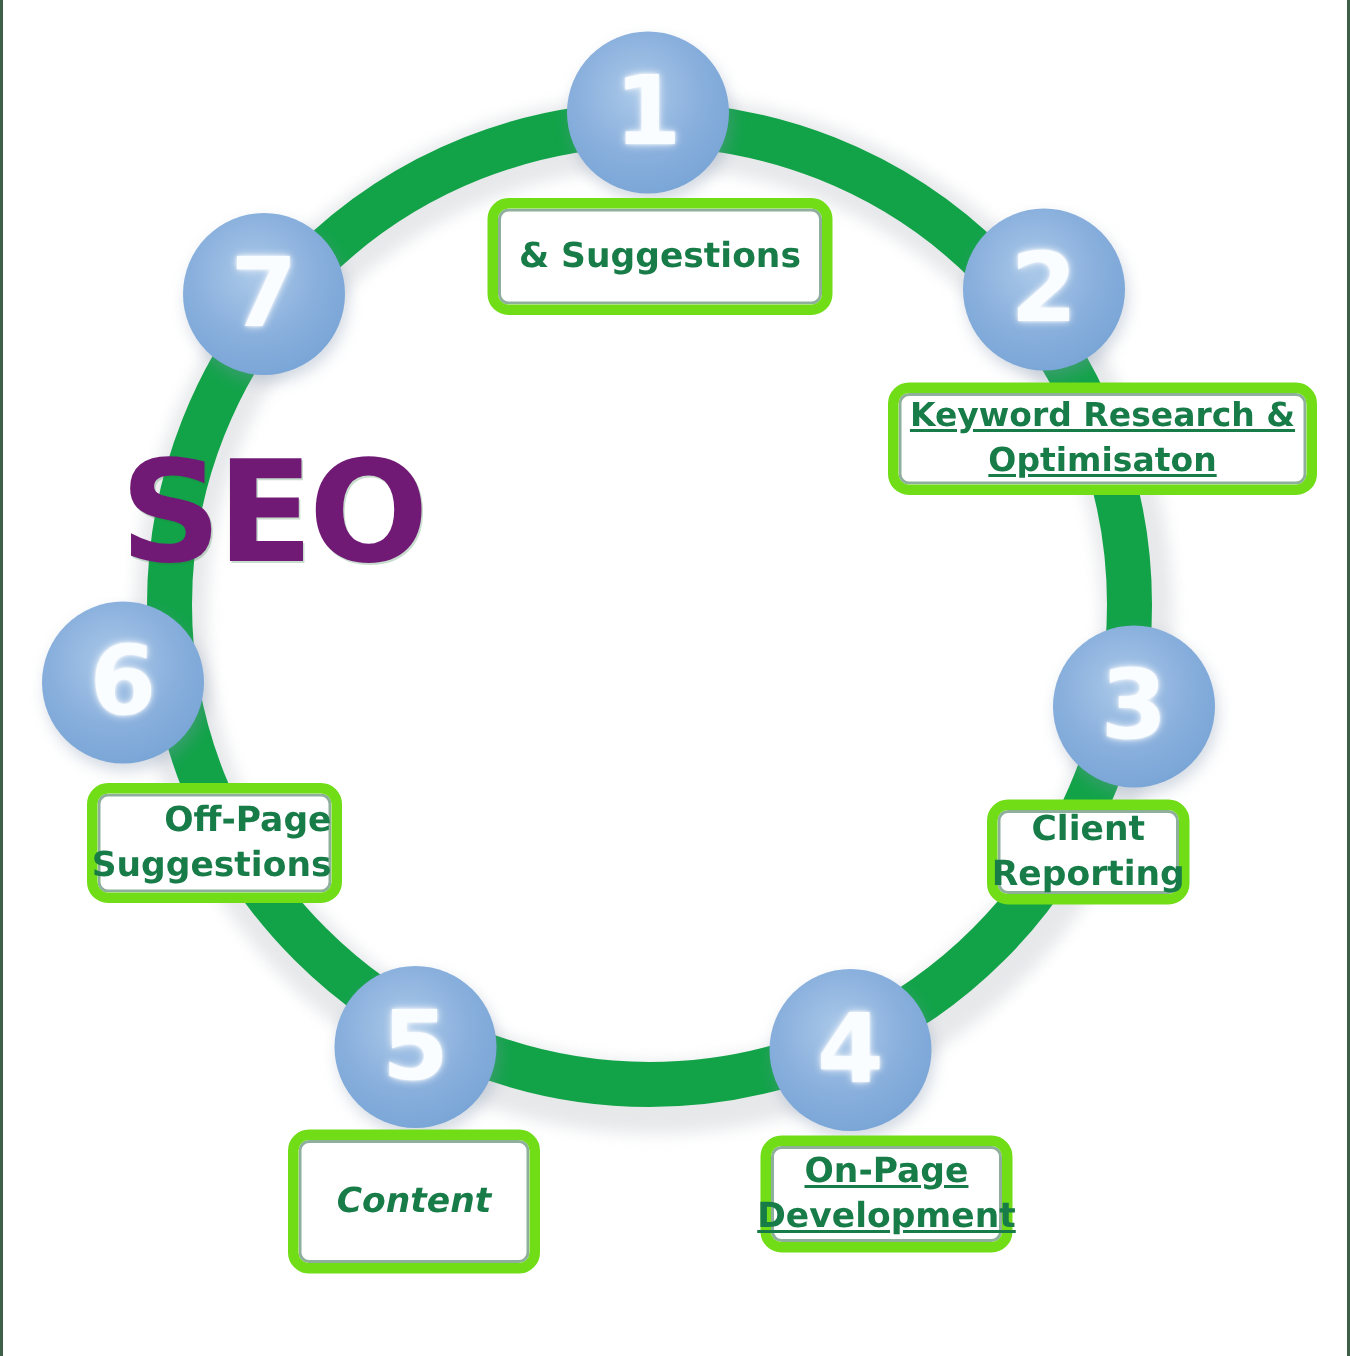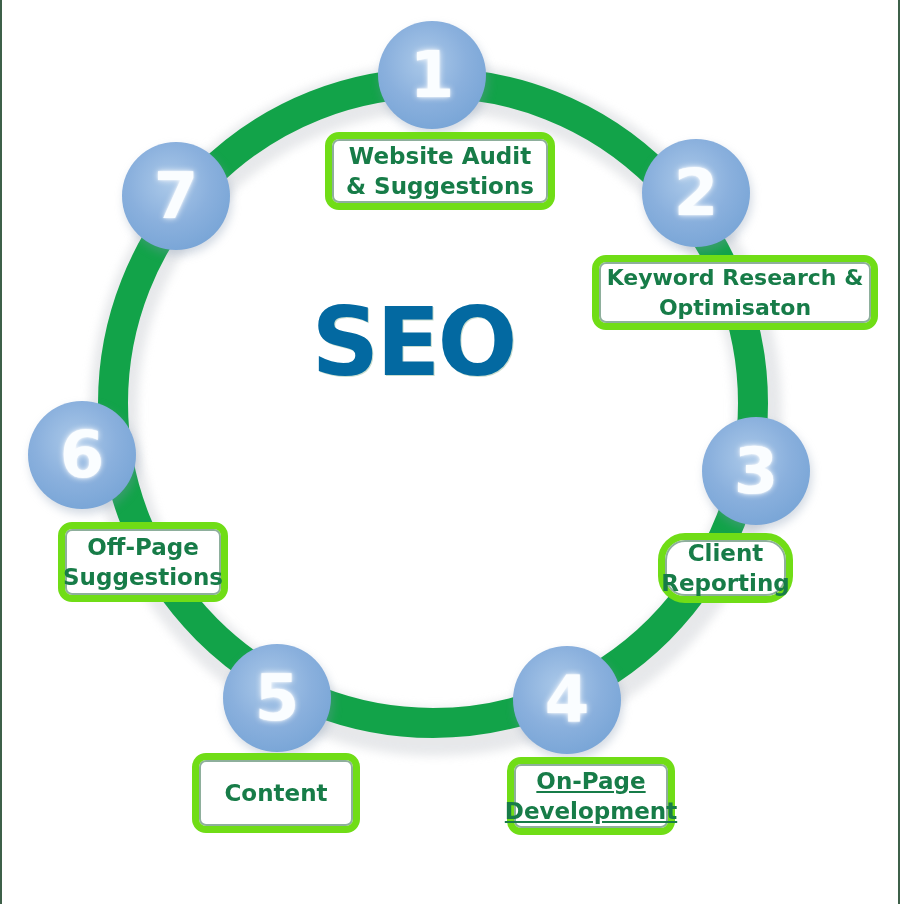--- a/index.html
+++ b/index.html
@@ -15,23 +15,23 @@
     position:absolute;top:0;bottom:0;width:2px;
     background:#3e6049;z-index:6;
   }
   .edge-line.left{left:0;}
   .edge-line.right{right:0;}
 
   .ring-svg{position:absolute;left:0;top:0;z-index:1;}
 
   
   .title{
-    position:absolute;left:68px;top:292px;width:690px;
-    z-index:2;text-align:center;
-    color:#0369a1;font-weight:bold;
+    position:absolute;left:80px;top:292px;width:690px;
+    z-index:2;text-align:left;
+    color:#701a75;font-weight:bold;
     font-size:94px;line-height:102px;letter-spacing:-3px;
     text-shadow:1px 1px 0 rgba(40,120,60,.25);
   }
 
   
   .node{
     position:absolute;width:108px;height:108px;
     border-radius:50%;
     background:radial-gradient(circle at 44% 38%, #abc9e9 0%, #8ab0dd 45%, #7aa6d7 75%, #74a0d2 92%, rgba(116,160,210,0) 100%);
     display:flex;align-items:center;justify-content:center;
@@ -58,25 +58,25 @@
     border:7px solid #70dd16;
     border-radius:14px;
     box-shadow:inset 0 0 0 2px rgba(50,110,75,0.55);
     display:flex;flex-direction:column;align-items:center;justify-content:center;
     color:#177c48;font-weight:bold;
     font-size:23px;line-height:30px;
     text-align:center;
     box-sizing:border-box;
   }
   .b1{left:325px;top:132px;width:230px;height:78px;}
-  .b2{left:592px;top:255px;width:286px;height:75px;font-size:22px;}
-  .b3{left:658px;top:533px;width:135px;height:70px;border-radius:27px;}
+  .b2{left:592px;top:255px;width:286px;height:75px;font-size:22px;text-decoration:underline;}
+  .b3{left:658px;top:533px;width:135px;height:70px;}
   .b4{left:507px;top:757px;width:168px;height:78px;text-decoration:underline;}
-  .b5{left:192px;top:753px;width:168px;height:80px;}
-  .b6{left:58px; top:522px;width:170px;height:80px;}
+  .b5{left:192px;top:753px;width:168px;height:96px;font-style:italic;}
+  .b6{left:58px; top:522px;width:170px;height:80px;align-items:flex-end;}
   .b7{left:40px; top:270px;width:175px;height:70px;font-size:24px;}
 </style>
 </head>
 <body>
 
 <div class="stage">
 
   <div class="edge-line left"></div>
   <div class="edge-line right"></div>
 
@@ -110,21 +110,20 @@
     <span class="num">5</span>
   </div>
   <div class="node n6">
     <span class="num">6</span>
   </div>
   <div class="node n7">
     <span class="num">7</span>
   </div>
 
   <div class="label-box b1">
-    <div>Website Audit</div>
     <div>&amp; Suggestions</div>
   </div>
   <div class="label-box b2">
     <div>Keyword Research &amp;</div>
     <div>Optimisaton</div>
   </div>
   <div class="label-box b3">
     <div>Client</div>
     <div>Reporting</div>
   </div>

